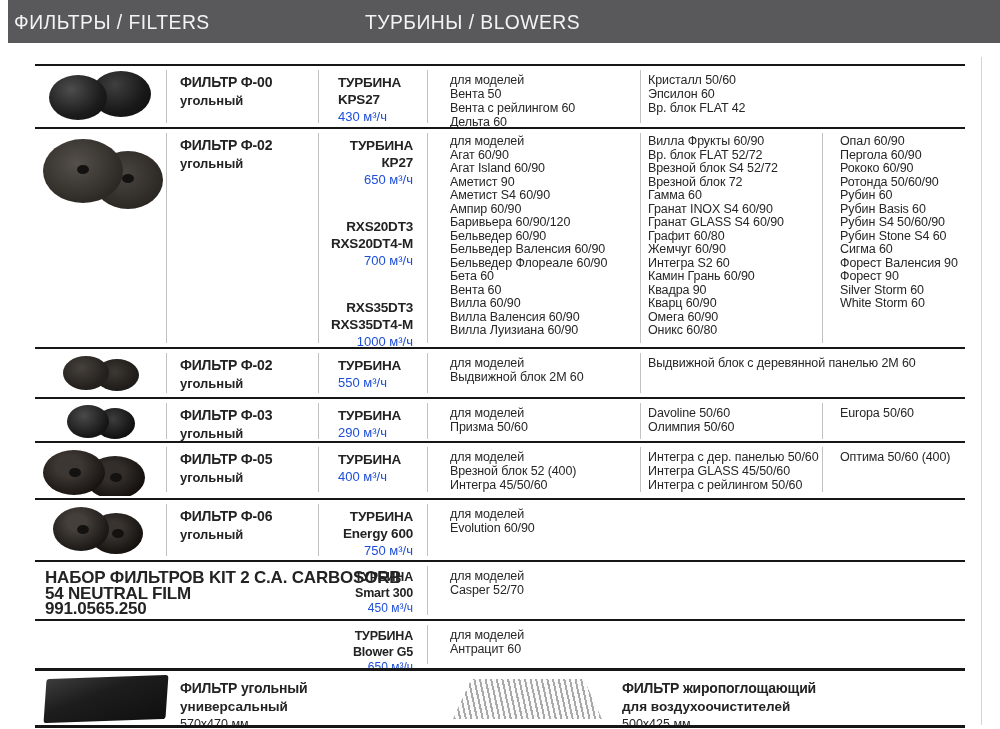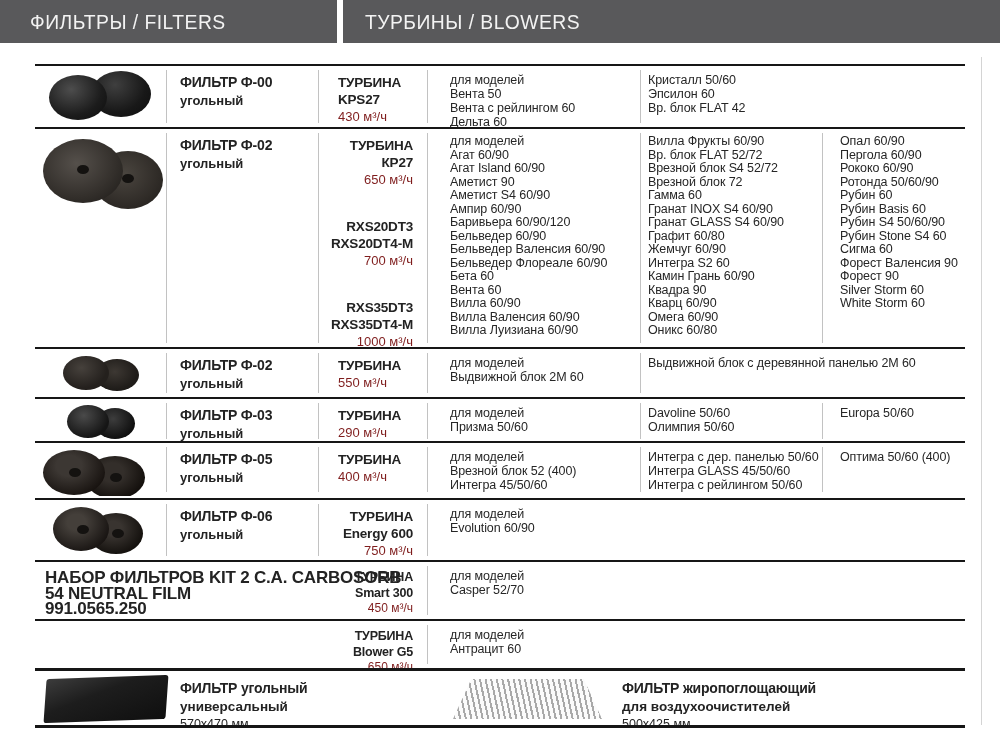--- a/index.html
+++ b/index.html
@@ -1,42 +1,42 @@
 <!DOCTYPE html>
 <html><head>
 <meta charset="utf-8">
 <style>
   html,body{margin:0;padding:0}
   body{width:1000px;height:729px;position:relative;background:#ffffff;
        font-family:"Liberation Sans","DejaVu Sans",sans-serif;color:#232323;overflow:hidden}
 
   
   .bar{position:absolute;top:0;height:43px;background:#59595b;display:flex;align-items:center;box-sizing:border-box}
-  .bar-left{left:0;width:337px;padding-left:30px}
+  .bar-left{left:8px;width:337px;padding-left:6px}
   .bar-right{left:343px;width:657px;padding-left:22px}
   .bar span{color:#f3f3f3;font-size:21px;letter-spacing:.5px;white-space:nowrap;
             transform:scaleX(.92);transform-origin:left center}
 
   
   .row{position:absolute;left:35px;width:930px;border-top:2px solid #161616;box-sizing:border-box}
   .row.thick{border-top-width:3px}
   .bottom-rule{position:absolute;left:35px;width:930px;top:725px;height:3px;background:#161616}
   .vl{position:absolute;top:4px;bottom:4px;width:1px;background:#c2c2c2}
   .edge{position:absolute;left:981px;top:57px;height:668px;width:1px;background:#d4d4d4}
 
   
   .fcell{position:absolute;left:145px;top:8px}
   .f-title{font-size:14px;font-weight:700;letter-spacing:-.2px;white-space:nowrap}
   .f-sub{font-size:13px;font-weight:700;margin-top:3px}
 
   .tcell{position:absolute;top:8px}
   .t-left{left:303px;width:112px;text-align:left}
   .t-right{left:255px;width:123px;text-align:right}
   .t-name{font-size:13.5px;font-weight:700;line-height:17px;letter-spacing:-.2px;white-space:nowrap}
-  .t-cap{font-size:13px;line-height:17px;color:#7f1d1d;white-space:nowrap}
+  .t-cap{font-size:13px;line-height:17px;color:#1d4ed8;white-space:nowrap}
   .t-group + .t-group{margin-top:30px}
   .t-sm .t-name{font-size:12.5px;line-height:15.5px}
   .t-sm .t-cap{font-size:12px;line-height:15.5px}
 
   .mcol{position:absolute;top:7px;font-size:12.5px;line-height:14px;letter-spacing:-.1px;color:#262626}
   .c1{left:415px;width:192px}
   .c2{left:613px;width:180px}
   .c3{left:805px;width:122px}
   .m-head{text-underline-offset:2px}
   .m-item{white-space:nowrap}

